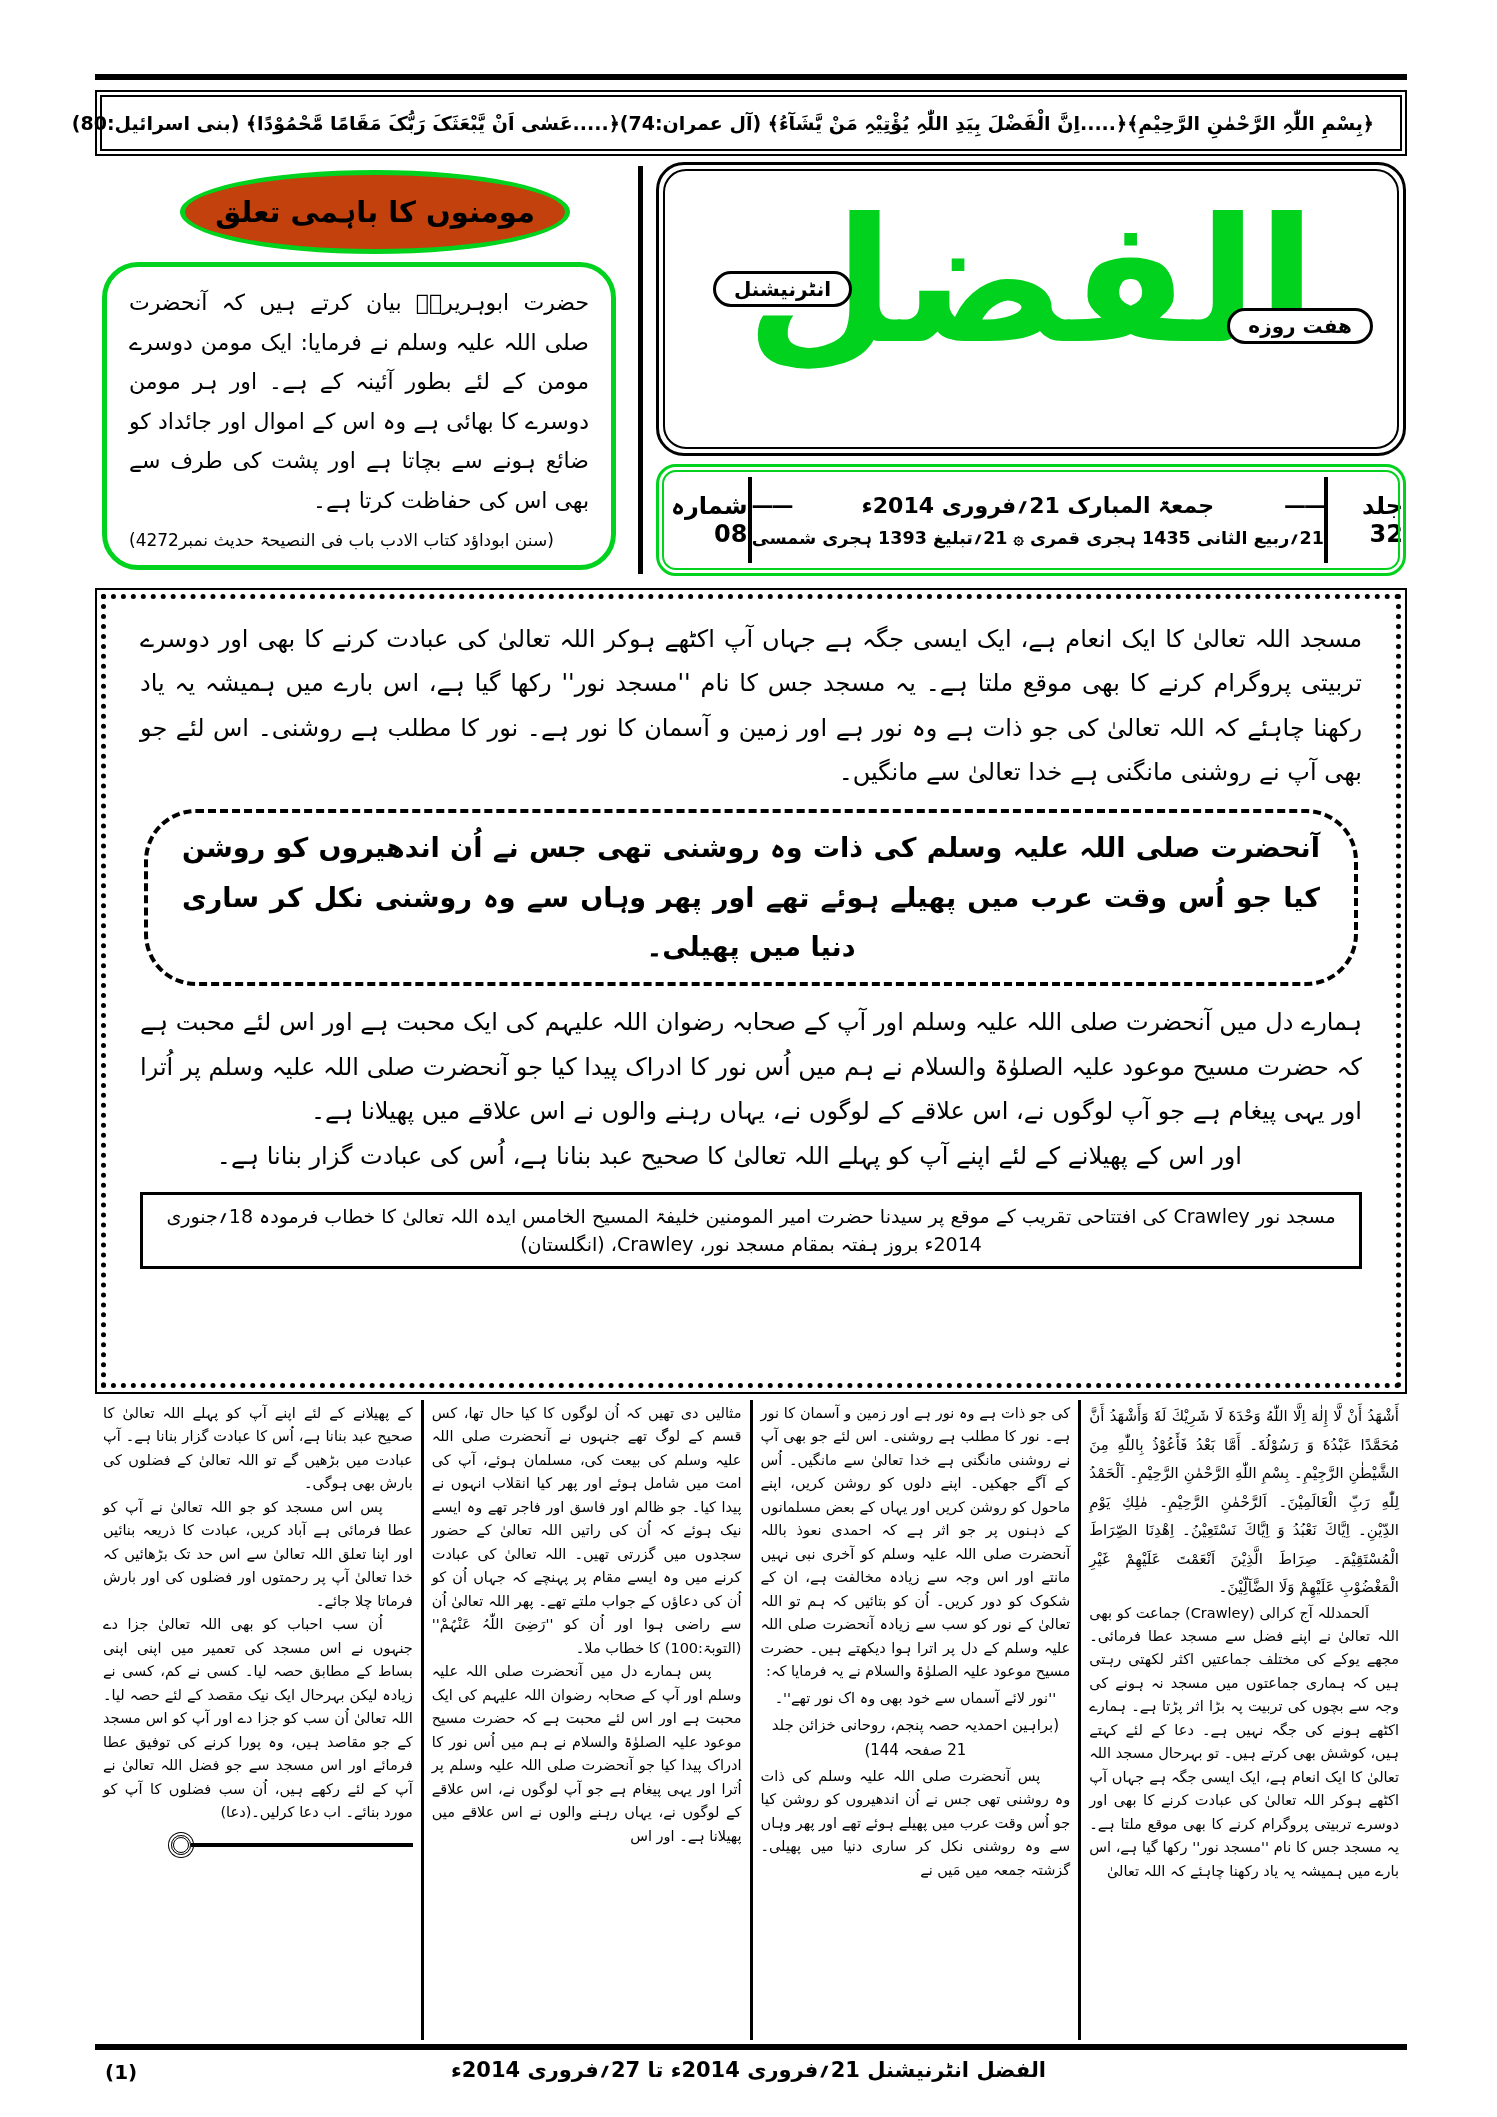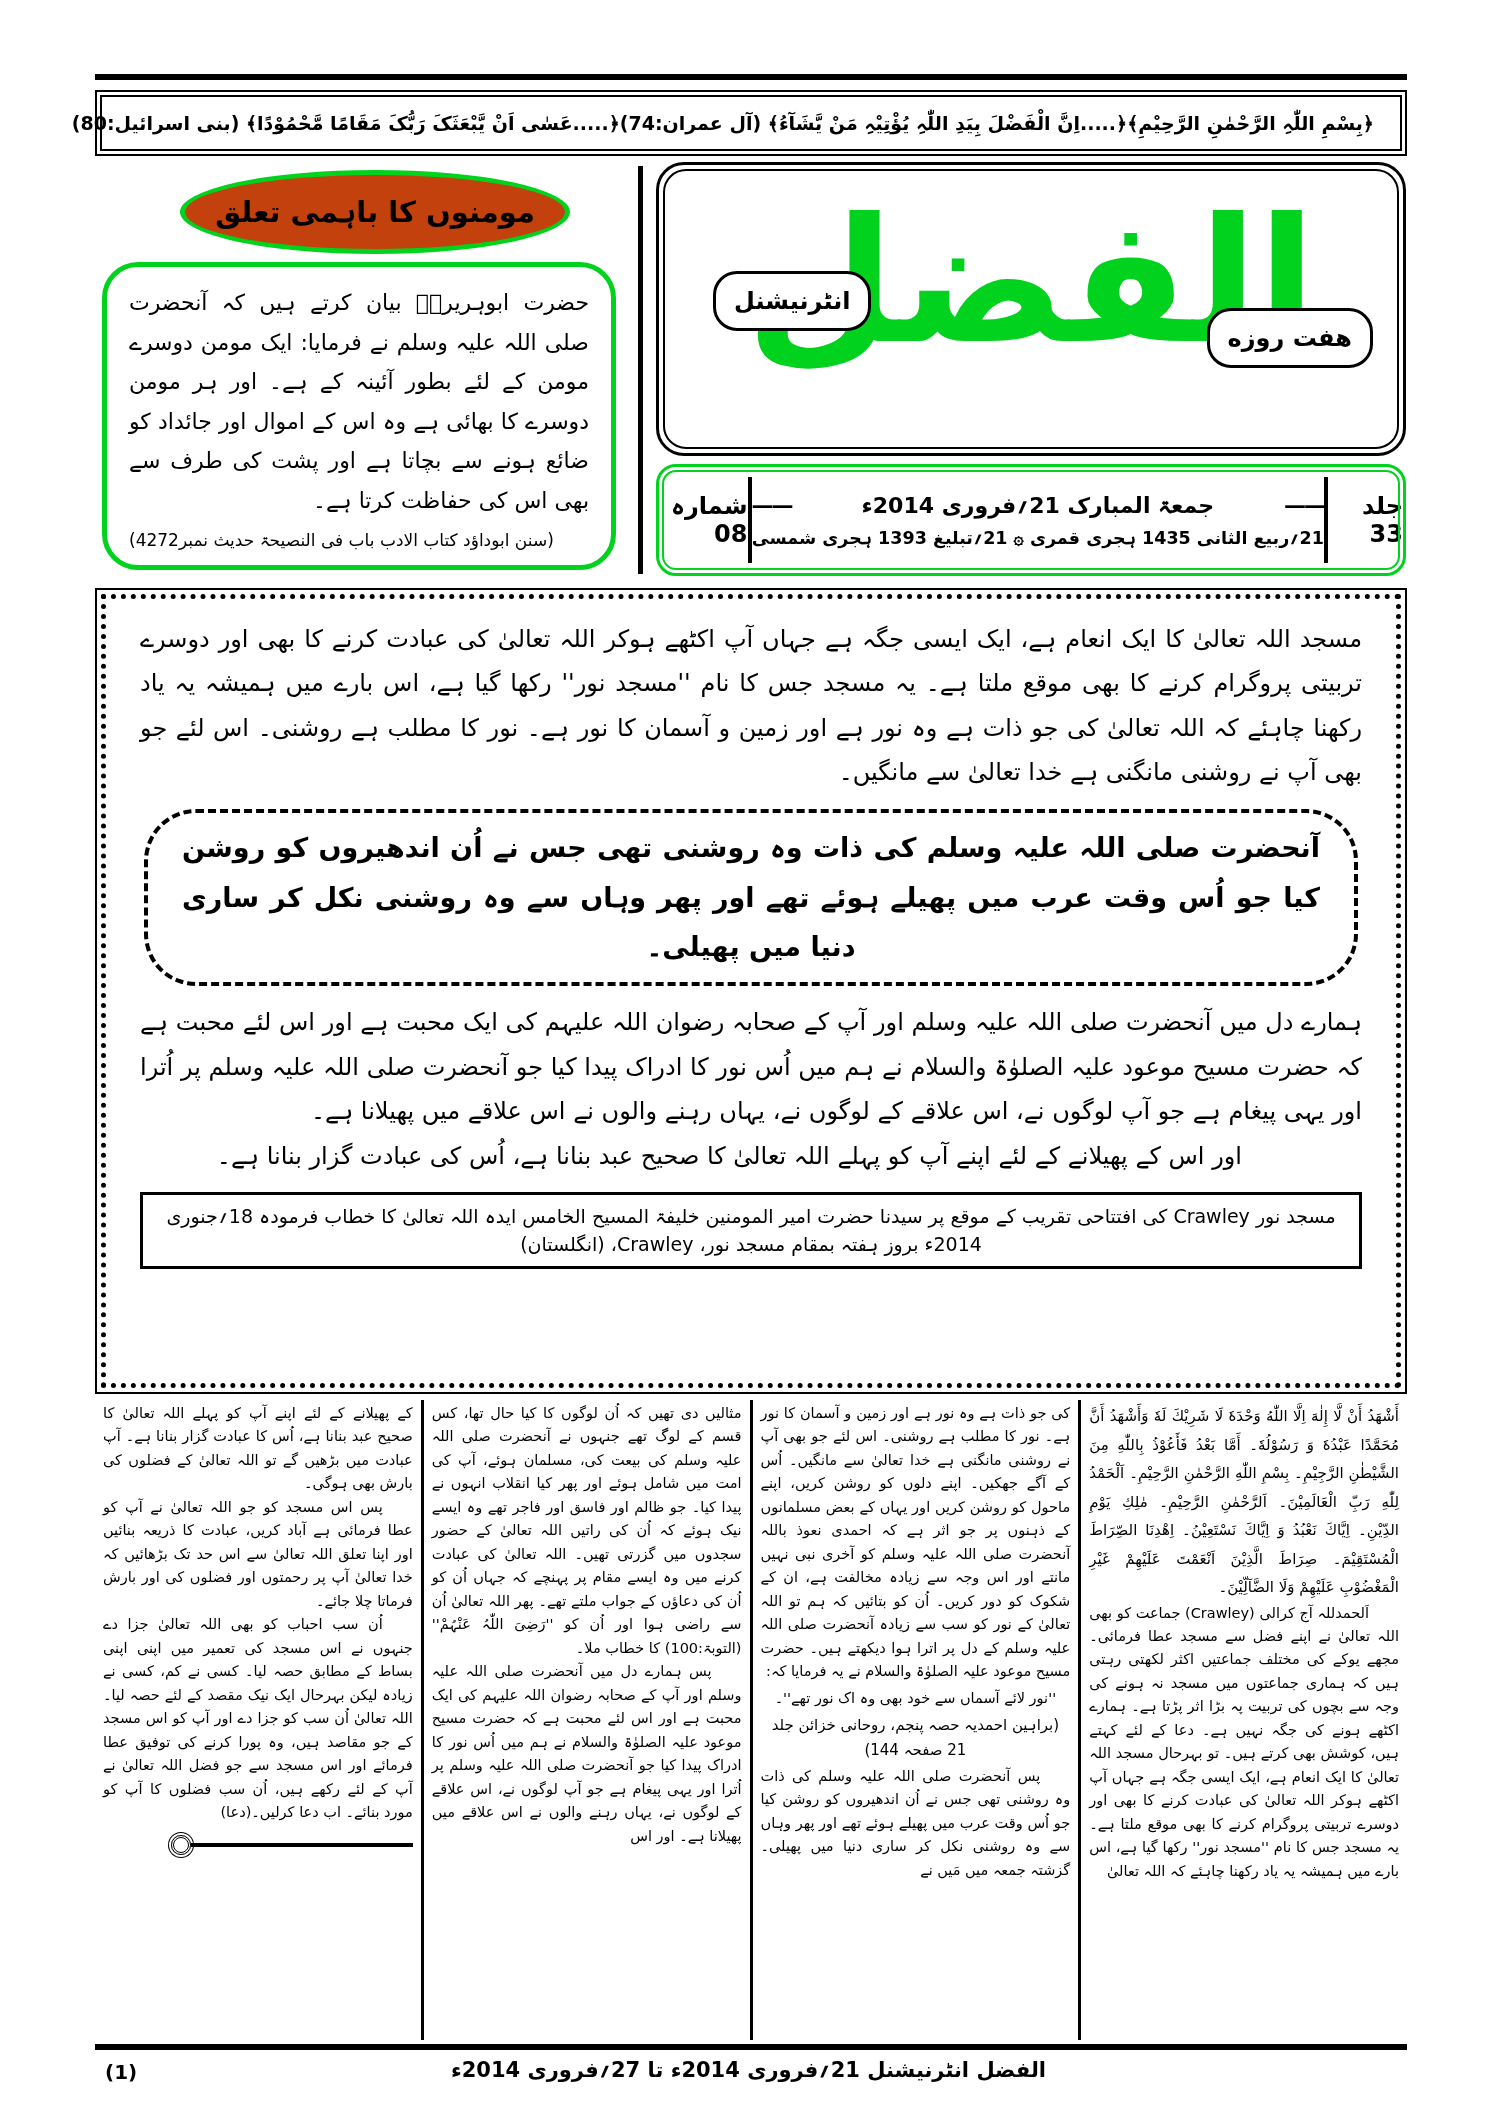--- a/index.html
+++ b/index.html
@@ -13,21 +13,21 @@
   .top-rule{position:absolute;left:95px;top:74px;width:1312px;height:6px;background:#000;}
   .verse-bar{position:absolute;left:95px;top:90px;width:1312px;height:66px;border:2px solid #000;box-sizing:border-box;padding:3px;background:#fff;}
   .verse-bar-inner{border:2px solid #000;height:100%;box-sizing:border-box;display:flex;align-items:center;justify-content:space-between;padding:0 26px;font-size:19px;font-weight:bold;white-space:nowrap;}
 
   
   .header-divider{position:absolute;left:638px;top:166px;width:5px;height:408px;background:#000;}
 
   .masthead-box{position:absolute;left:656px;top:162px;width:750px;height:294px;border:3px solid #000;border-radius:28px;box-sizing:border-box;background:#fff;}
   .masthead-box::before{content:"";position:absolute;inset:4px;border:2px solid #000;border-radius:23px;pointer-events:none;}
   .masthead-title{position:absolute;width:100%;top:-8px;text-align:center;font-size:172px;line-height:1.45;font-weight:bold;color:#00d21e;}
-  .pill{position:absolute;border:3px solid #000;border-radius:24px;padding:13px 18px;font-size:24px;font-weight:bold;background:#fff;white-space:nowrap;z-index:2;}
+  .pill{position:absolute;border:3px solid #000;border-radius:24px;padding:3px 18px;font-size:20px;font-weight:bold;background:#fff;white-space:nowrap;z-index:2;}
   .pill-weekly{right:30px;top:98px;margin-top:45px;}
   .pill-intl{left:54px;top:106px;}
   .pill-editor{bottom:16px;left:50%;transform:translateX(-50%);font-size:25px;padding:5px 30px;border-radius:30px;}
 
   .dateline-box{position:absolute;left:656px;top:464px;width:750px;height:112px;border:3px solid #00d21e;border-radius:20px;box-sizing:border-box;display:flex;align-items:stretch;background:#fff;}
   .dateline-box::before{content:"";position:absolute;inset:3px;border:2px solid #00d21e;border-radius:14px;pointer-events:none;}
   .dl-vol{width:100px;display:flex;align-items:center;justify-content:center;font-weight:bold;font-size:24px;border-left:4px solid #000;margin:10px 0;}
   .dl-mid{flex:1;display:flex;flex-direction:column;justify-content:center;align-items:center;font-weight:bold;font-size:22px;line-height:1.6;white-space:nowrap;}
   .dl-line1{display:flex;align-items:center;gap:70px;font-size:22px;}
   .dl-line1 .dash{font-weight:bold;letter-spacing:-2px;}
@@ -83,21 +83,21 @@
 
   <div class="header-divider"></div>
 
   <div class="masthead-box">
     <div class="masthead-title">الفضل</div>
     <div class="pill pill-weekly">هفت روزه</div>
     <div class="pill pill-intl">انٹرنیشنل</div>
   </div>
 
   <div class="dateline-box">
-    <div class="dl-vol">جلد 33</div>
+    <div class="dl-vol">جلد 32</div>
     <div class="dl-mid">
       <div class="dl-line1">
         <span class="dash">——</span>
         <span>جمعۃ المبارک 21؍فروری 2014ء</span>
         <span class="dash">——</span>
       </div>
       <div class="dl-line2">21؍ربیع الثانی 1435 ہجری قمری ۞ 21؍تبلیغ 1393 ہجری شمسی</div>
     </div>
     <div class="dl-issue">شمارہ 08</div>
   </div>

